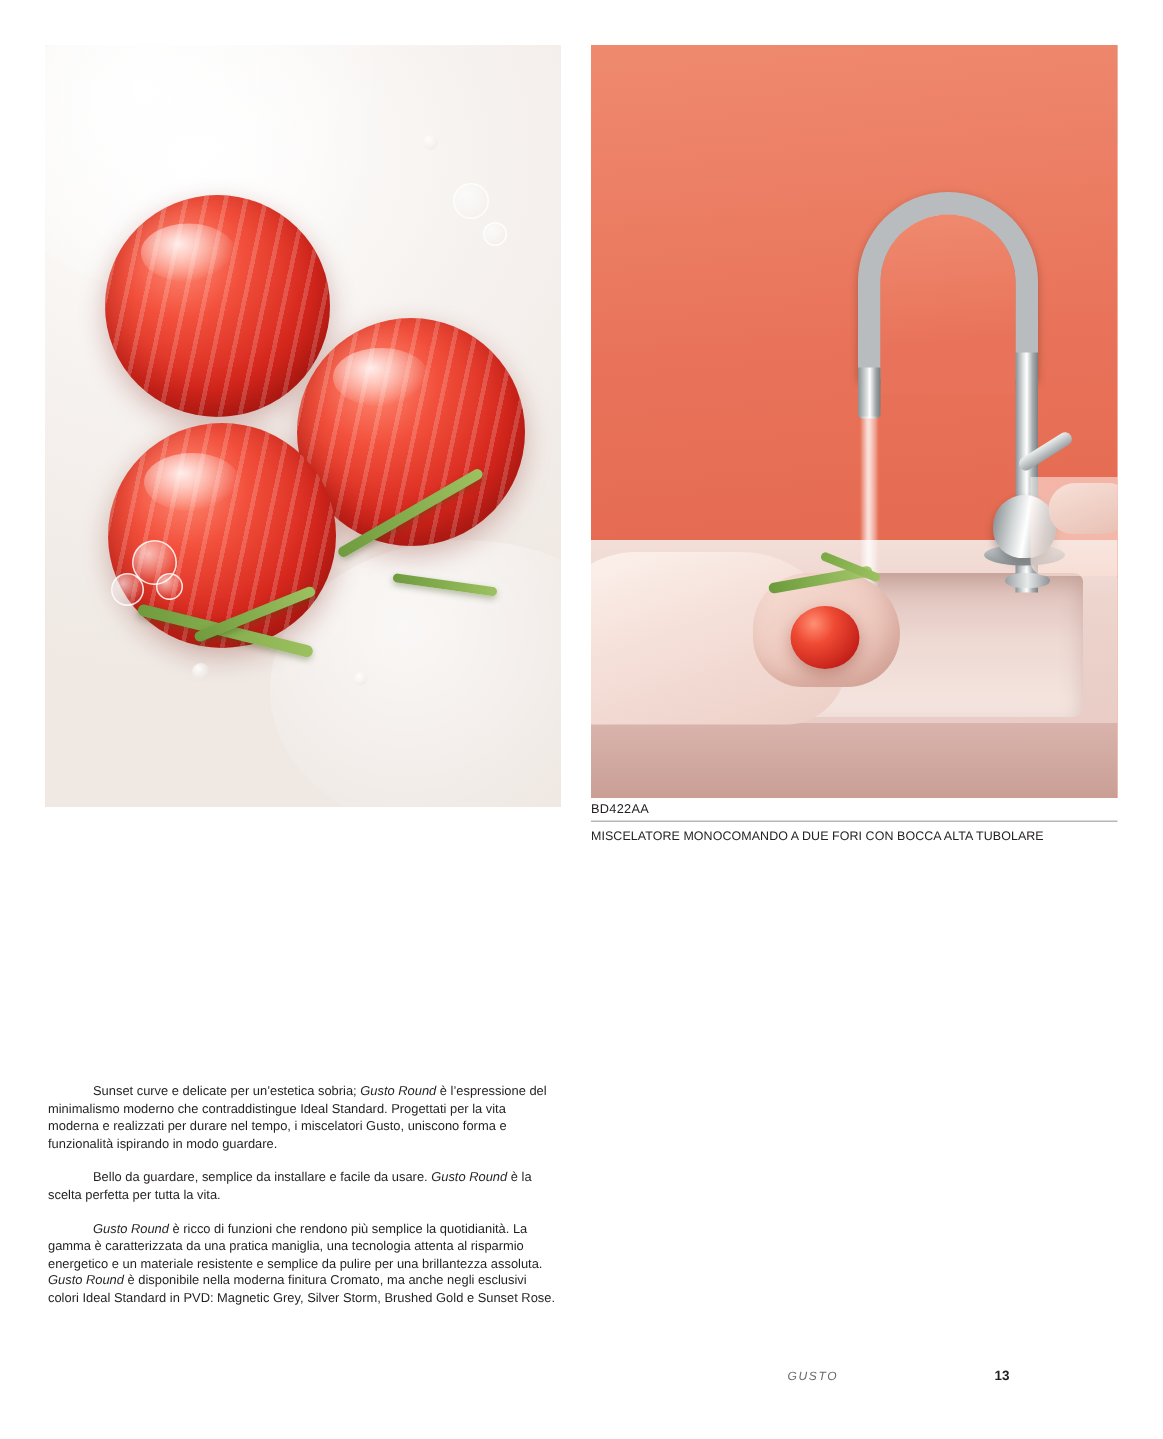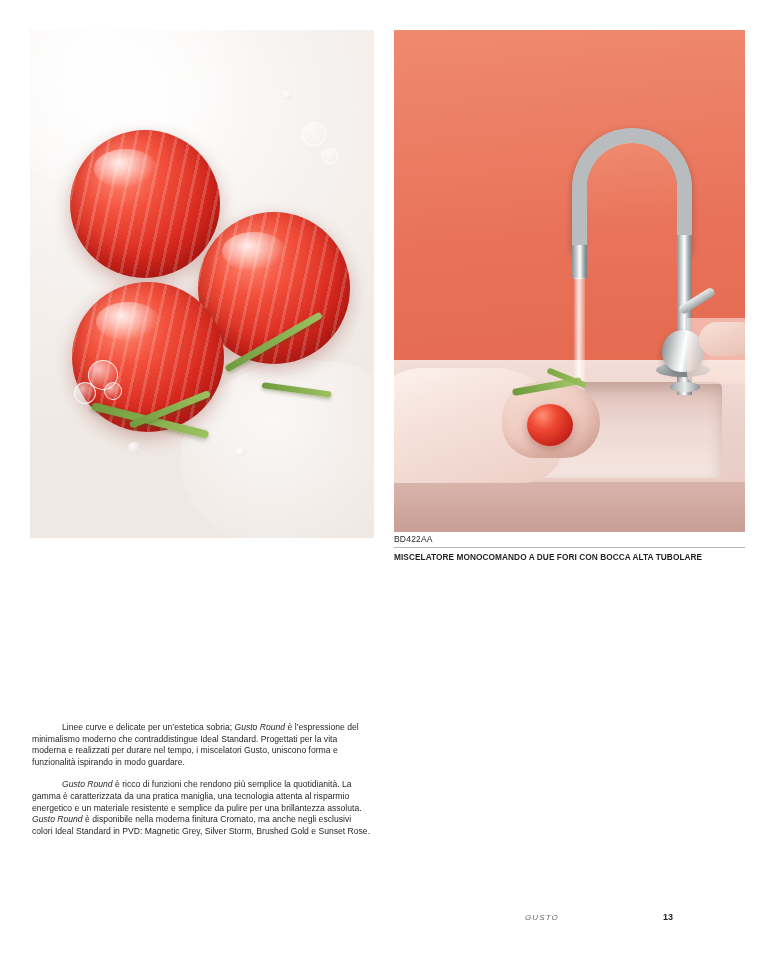--- a/index.html
+++ b/index.html
@@ -296,21 +296,21 @@
     color: #231f20;
     padding-bottom: 3px;
   }
   .caption-rule {
     border-top: .6px solid #b9b6b4;
     margin: 0 0 4px 0;
     height: 0;
   }
   .caption-desc {
     font-size: 8.3px;
-    font-weight: bold;
+    font-weight: normal;
     letter-spacing: .05px;
     color: #231f20;
   }
 
   
   .text-block {
     position: absolute;
     left: 32px;
     top: 722px;
     width: 340px;
@@ -412,19 +412,20 @@
 </div>
 
 <div class="caption">
   <div class="caption-code">BD422AA</div>
   <div class="caption-rule"></div>
   <div class="caption-desc">MISCELATORE MONOCOMANDO A DUE FORI CON BOCCA ALTA TUBOLARE</div>
 </div>
 
 <div class="text-block">
   <div id="paras">
-      <div class="para"><span>Linee curve e delicate per un’estetica sobria; </span><em>Gusto Round</em><span> è l’espressione del minimalismo moderno che contraddistingue Ideal Standard. Progettati per la vita moderna e realizzati per durare nel tempo, i miscelatori Gusto, uniscono forma e funzionalità ispirando in modo guardare.</span></div>
+      <div class="para"><span>Sunset curve e delicate per un’estetica sobria; </span><em>Gusto Round</em><span> è l’espressione del minimalismo moderno che contraddistingue Ideal Standard. Progettati per la vita moderna e realizzati per durare nel tempo, i miscelatori Gusto, uniscono forma e funzionalità ispirando in modo guardare.</span></div>
+      <div class="para"><span>Bello da guardare, semplice da installare e facile da usare. </span><em>Gusto Round</em><span> è la scelta perfetta per tutta la vita.</span></div>
       <div class="para"><em>Gusto Round</em><span> è ricco di funzioni che rendono più semplice la quotidianità. La gamma è caratterizzata da una pratica maniglia, una tecnologia attenta al risparmio energetico e un materiale resistente e semplice da pulire per una brillantezza assoluta. </span><em>Gusto Round</em><span> è disponibile nella moderna finitura Cromato, ma anche negli esclusivi colori Ideal Standard in PVD: Magnetic Grey, Silver Storm, Brushed Gold e Sunset Rose.</span></div>
     </div>
 </div>
 
 <div class="footer-brand">GUSTO</div>
 <div class="footer-page">13</div>
 
 </body></html>

